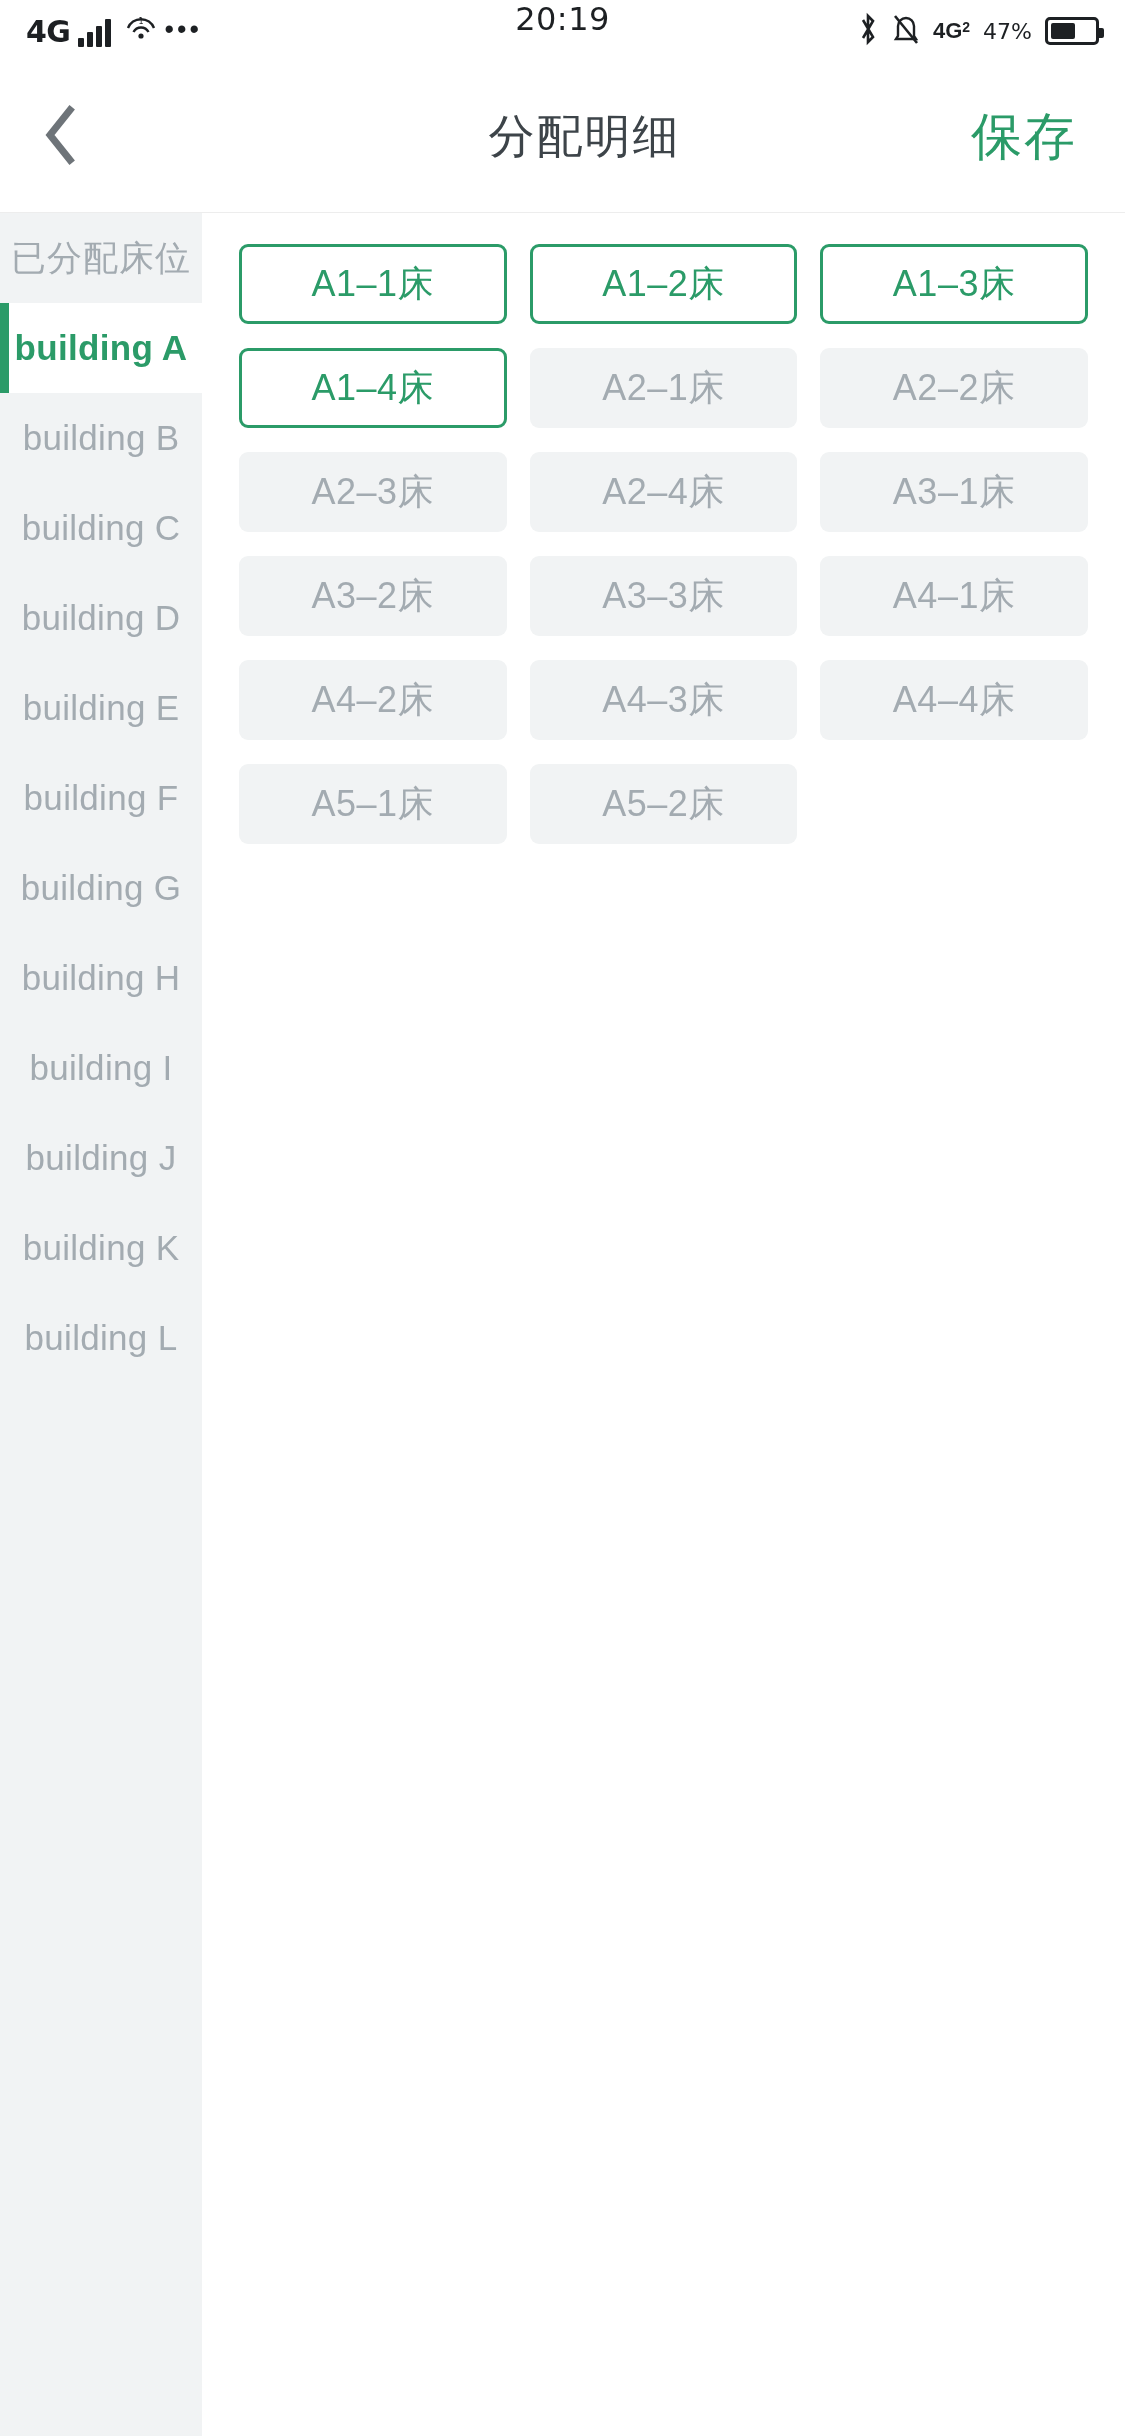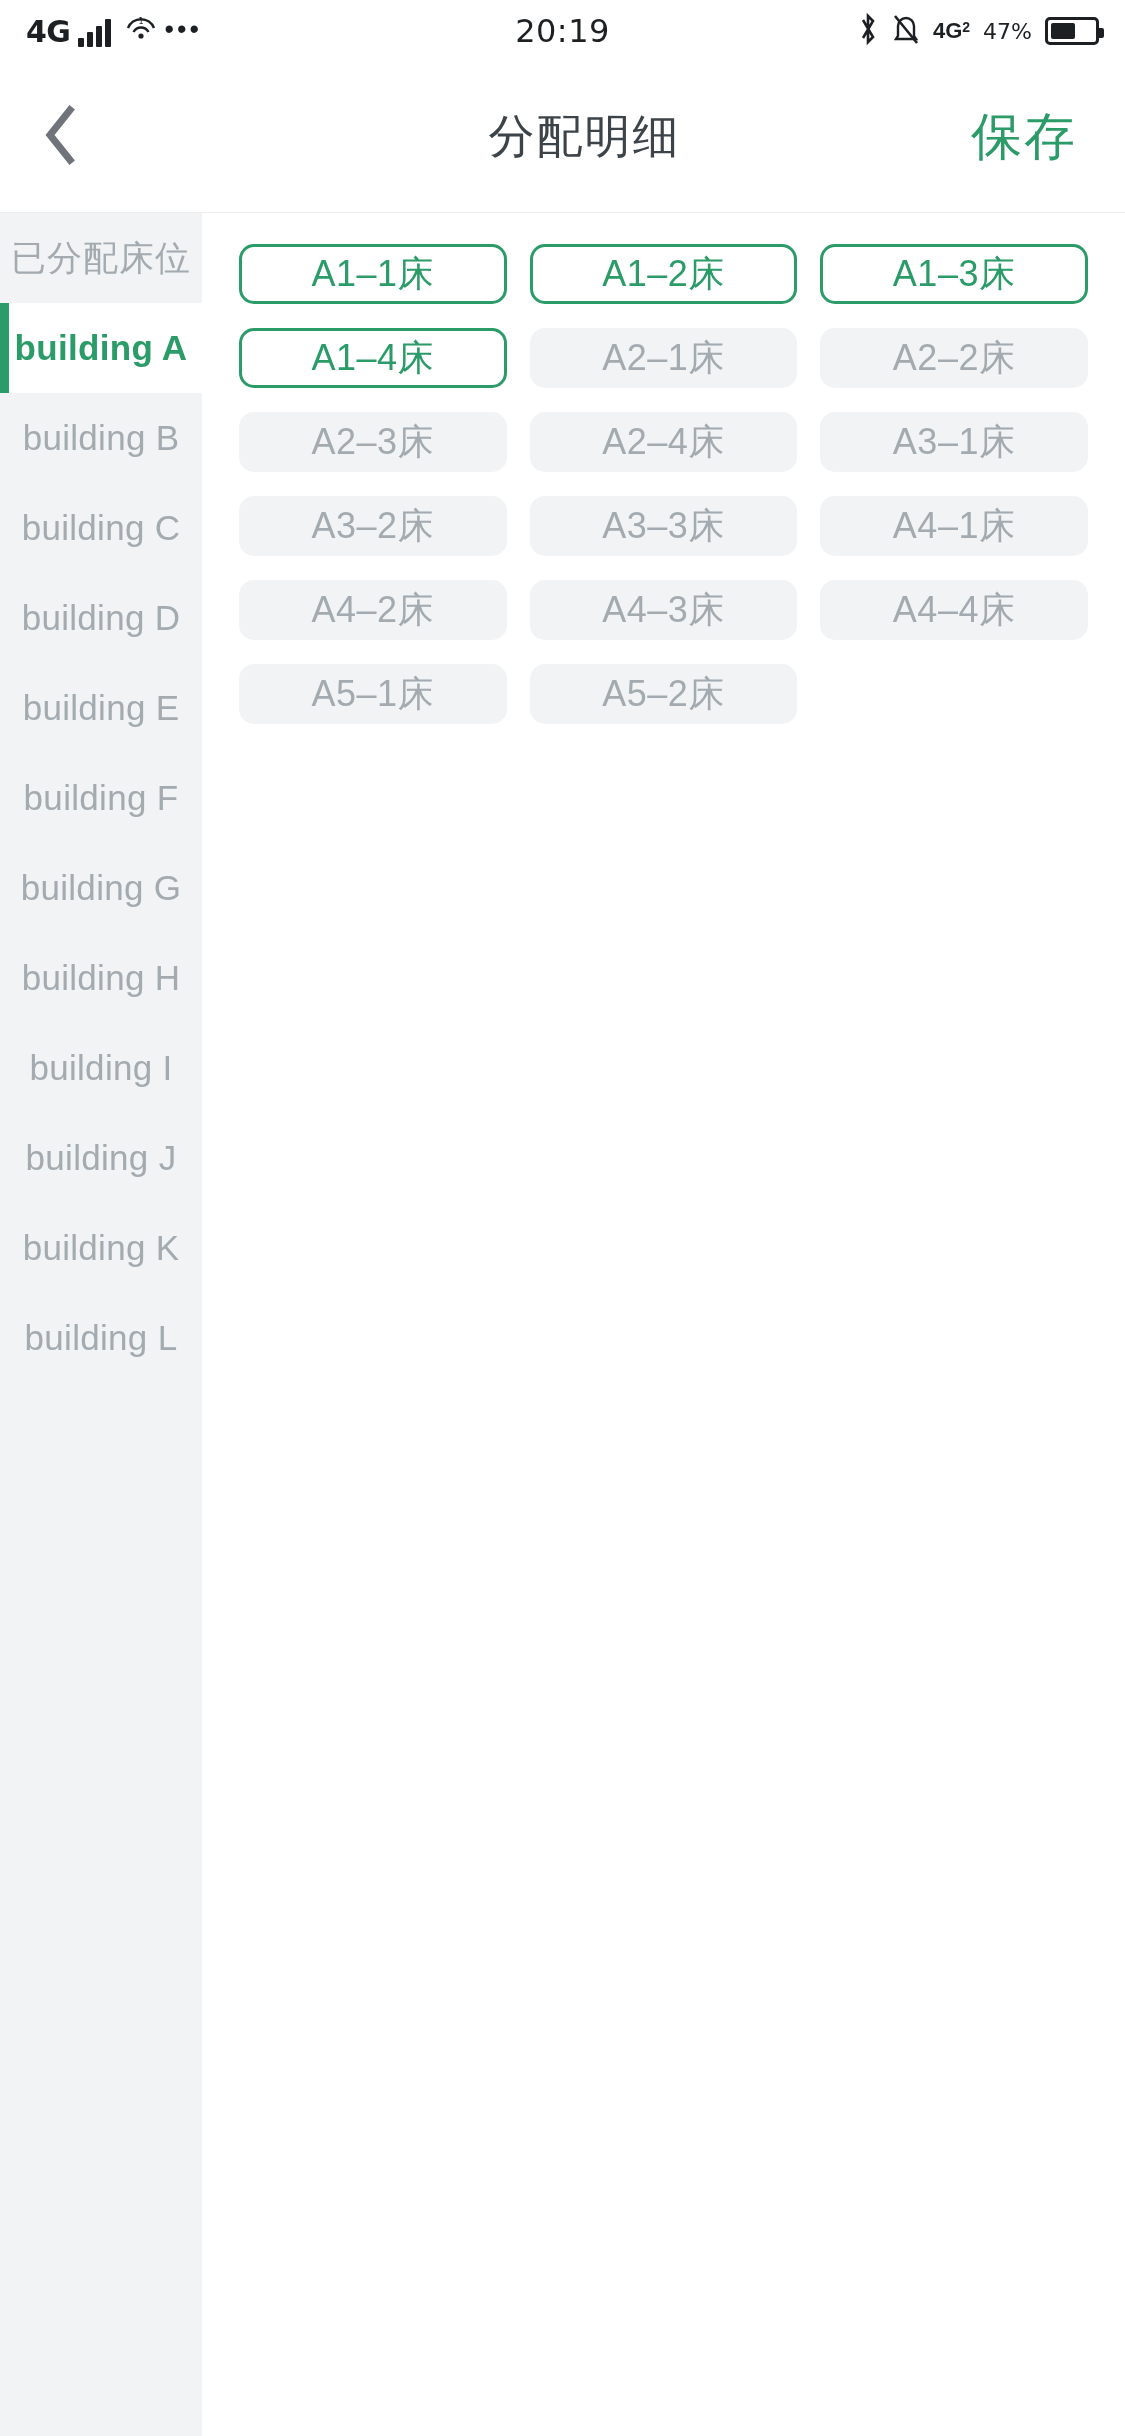--- a/index.html
+++ b/index.html
@@ -35,21 +35,21 @@
   .bars i { display:block; width:6px; background:#1d2023; border-radius:1px; }
   .bars i:nth-child(1){height:9px;}
   .bars i:nth-child(2){height:15px;}
   .bars i:nth-child(3){height:21px;}
   .bars i:nth-child(4){height:28px;}
   .sb-wifi { margin-left:6px; margin-bottom:2px; }
   .sb-dots { font-size:27px; letter-spacing:3px; line-height:1; margin-bottom:4px; }
 
   .sb-center {
     position:absolute; left:0; right:0; top:0; bottom:0;
-    display:flex; align-items:center; justify-content:center;
+    display:flex; align-items:flex-start; justify-content:center;
     pointer-events:none;
   }
   .sb-time { font-size:32px; font-weight:400; letter-spacing:0.5px;
              font-family:"DejaVu Sans",sans-serif; }
 
   .sb-right {
     margin-left:auto; display:flex; align-items:center; gap:13px;
   }
   .sb-pct { font-size:22px; font-weight:400; font-family:"DejaVu Sans",sans-serif; }
   .batt {
@@ -129,22 +129,22 @@
     padding:31px 37px 0 37px;
     overflow:hidden;
   }
   .bedgrid {
     display:grid;
     grid-template-columns:repeat(3, 1fr);
     column-gap:23px;
     row-gap:24px;
   }
   .bed {
-    height:60px;
-    border-radius:15px;
+    height:80px;
+    border-radius:9px;
     display:flex; align-items:center; justify-content:center;
     font-size:36px;
     letter-spacing:0.5px;
     cursor:pointer;
     user-select:none;
   }
   .bed.free {
     background:#f1f3f4;
     color:#a3abb1;
     border:3px solid transparent;

